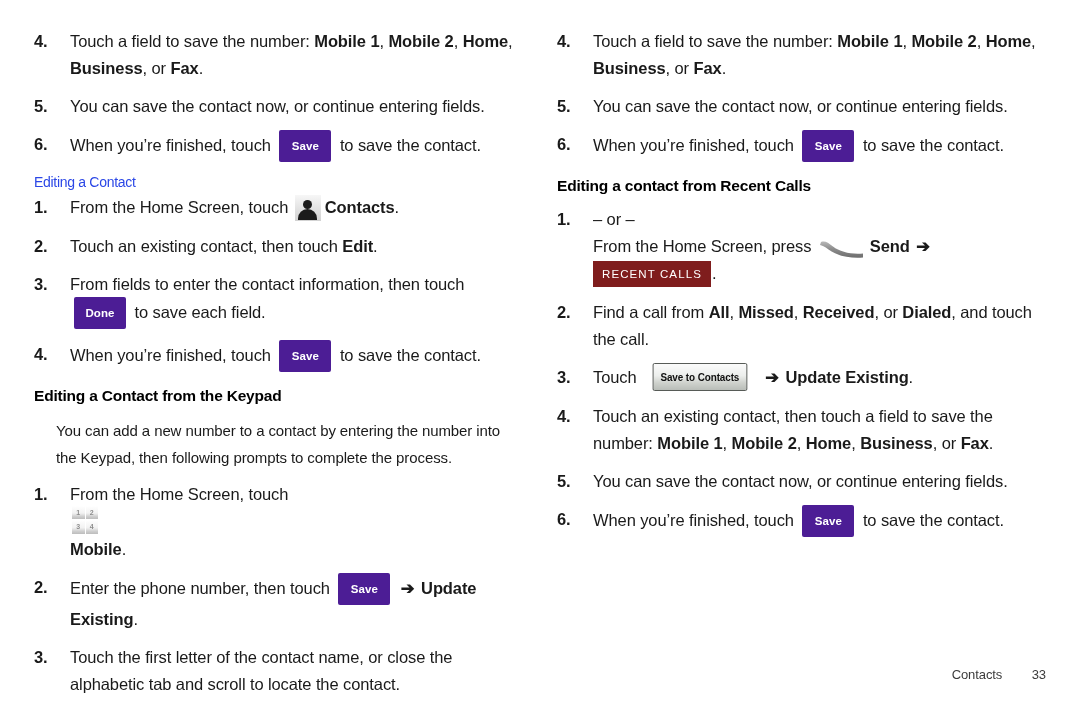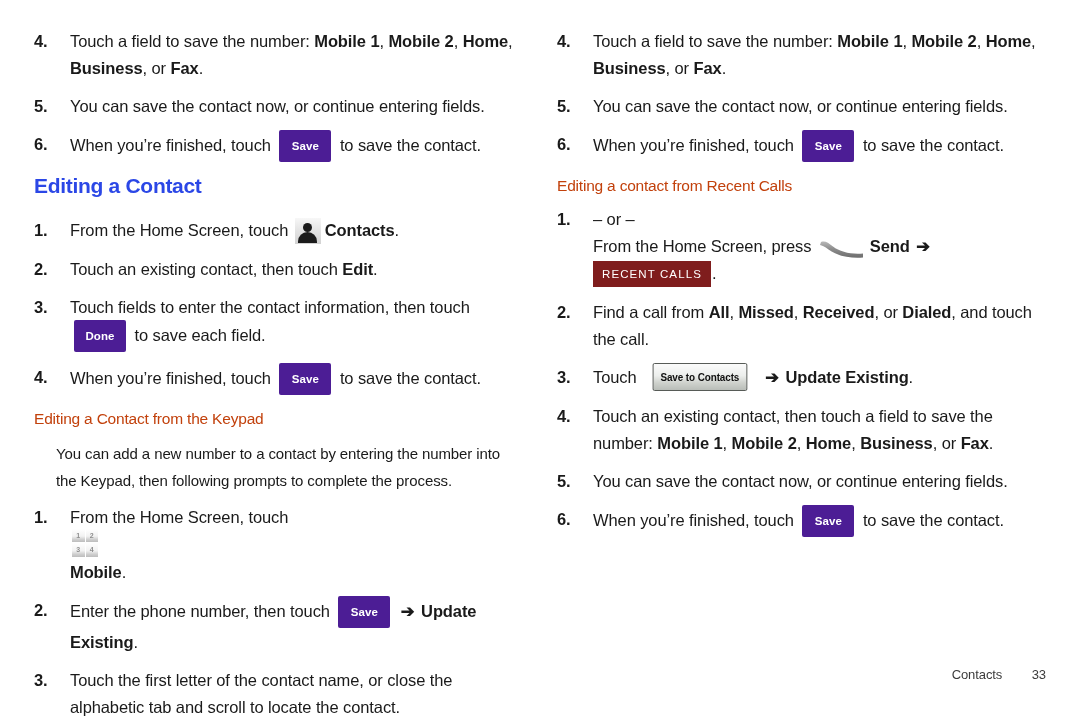--- a/index.html
+++ b/index.html
@@ -66,30 +66,30 @@
     line-height: 27px;
     letter-spacing: -0.1px;
     margin: 0 0 10px 0;
     padding-left: 22px;
   }
   b, .b { font-weight: bold; }
 
   
   h2.h-main {
     color: #2b47e6;
-    font-size: 21px;
-    font-weight: bold;
+    font-size: 14px;
+    font-weight: normal;
     letter-spacing: -0.3px;
-    margin: 9px 0 19px 0;
+    margin: 9px 0 4px 0;
     padding: 0;
   }
   h3.h-sub {
-    color: #c2410c;
+    color: #000000;
     font-size: 15.5px;
-    font-weight: normal;
+    font-weight: bold;
     letter-spacing: -0.2px;
     margin: 14px 0 12px 0;
     padding: 0;
   }
   .col-right h3.h-sub {
     margin: 14px 0 11px 0;
   }
 
   
   .w {
@@ -265,21 +265,21 @@
           <li class="step">
             <div class="step-num">1.</div>
             <div class="step-body"><span>From the Home Screen, touch </span><span class="w icon-contacts"><span class="head"></span><span class="body"></span></span><b>Contacts</b><span>.</span></div>
           </li>
           <li class="step">
             <div class="step-num">2.</div>
             <div class="step-body"><span>Touch an existing contact, then touch </span><b>Edit</b><span>.</span></div>
           </li>
           <li class="step">
             <div class="step-num">3.</div>
-            <div class="step-body"><span>Touch fields to enter the contact information, then touch </span><span class="w btn-dark">Done</span><span> to save each field.</span></div>
+            <div class="step-body"><span>From fields to enter the contact information, then touch </span><span class="w btn-dark">Done</span><span> to save each field.</span></div>
           </li>
           <li class="step">
             <div class="step-num">4.</div>
             <div class="step-body"><span>When you’re finished, touch </span><span class="w btn-dark">Save</span><span> to save the contact.</span></div>
           </li>
         </ol>
 
       <h3 class="h-sub">Editing a Contact from the Keypad</h3>
 
       <p class="para">You can add a new number to a contact by entering the number into the Keypad, then following prompts to complete the process.</p>

